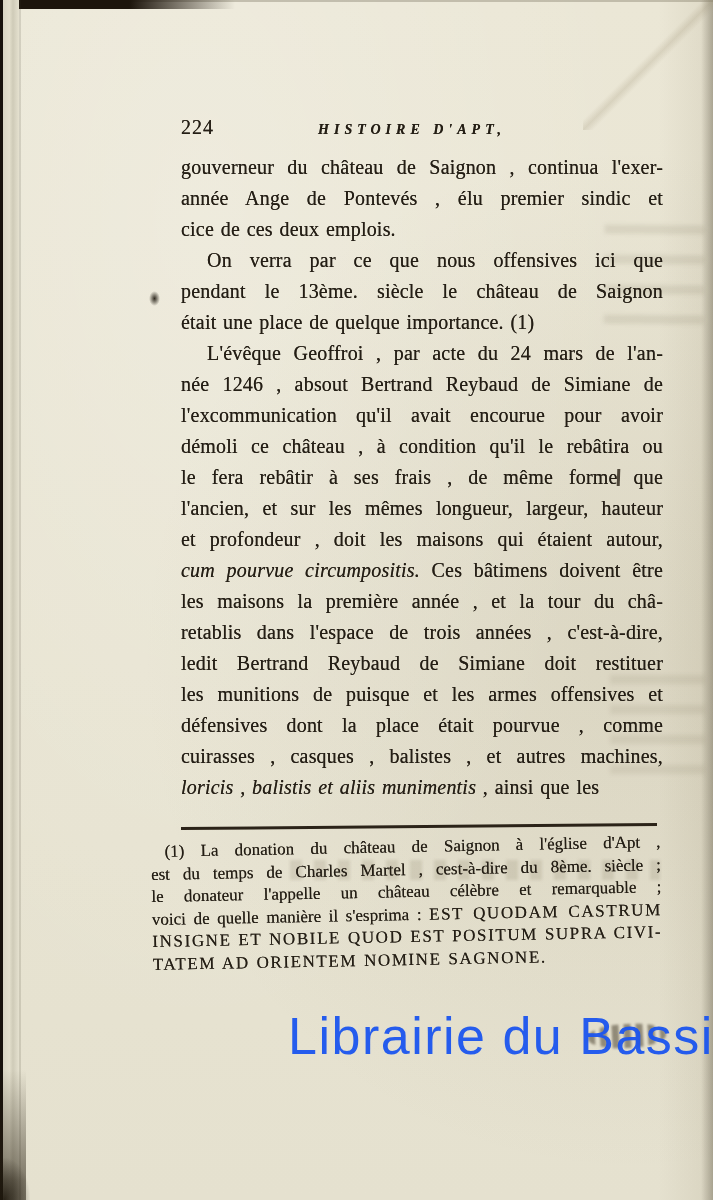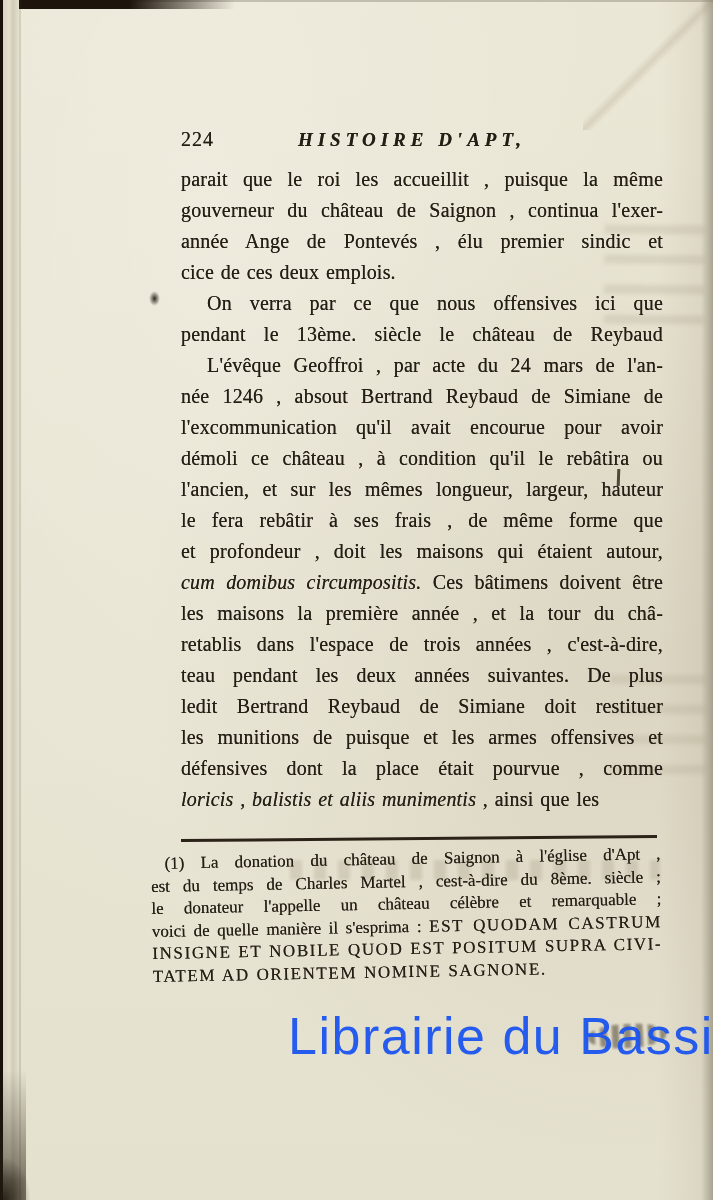--- a/index.html
+++ b/index.html
@@ -23,25 +23,25 @@
     background:linear-gradient(180deg,rgba(42,34,20,0) 0%,rgba(42,34,20,0.55) 85%);}
   .corner-spot{position:absolute;left:0;bottom:0;width:30px;height:42px;
     background:radial-gradient(ellipse at 15% 100%, rgba(28,22,12,0.85), rgba(28,22,12,0) 72%);}
   .edge-right{position:absolute;right:0;top:0;width:12px;height:100%;
     background:linear-gradient(270deg,rgba(128,122,104,0.55),rgba(128,122,104,0) 100%);}
   .edge-right-soft{position:absolute;right:0;top:0;width:55px;height:100%;
     background:linear-gradient(270deg,rgba(140,128,98,0.14),rgba(140,128,98,0) 100%);}
   .corner-tr{position:absolute;right:0;top:0;width:130px;height:130px;
     background:linear-gradient(135deg,rgba(150,138,108,0) 46%,rgba(150,138,108,0.22) 50%,rgba(150,138,108,0) 54%);}
   
-  .page-inner{position:absolute;left:181px;top:128px;width:482px;color:#241e15;font-family:Liberation Serif, serif;}
+  .page-inner{position:absolute;left:181px;top:116px;width:482px;color:#241e15;font-family:Liberation Serif, serif;}
   .page-inner .txt{text-shadow:0 0 0.6px rgba(36,30,21,0.85);}
   .header{display:flex;align-items:baseline;justify-content:space-between;height:26px;margin-bottom:10px;}
   .pagenum{font-size:20px;width:60px;letter-spacing:1px;}
-  .title{font-style:italic;font-weight:bold;font-size:19px;letter-spacing:5px;white-space:nowrap;text-align:center;}
+  .title{font-style:italic;font-weight:bold;font-size:14px;letter-spacing:5px;white-space:nowrap;text-align:center;}
   .hspacer{width:80px;}
   .body-text{font-size:20px;line-height:31px;word-spacing:1.5px;letter-spacing:0.2px;}
   .line{text-align:justify;text-align-last:justify;min-height:31px;}
   .line.last{text-align-last:left;}
   .line.indent{text-indent:26px;}
   .line span.i{font-style:italic;}
   .line span.c{letter-spacing:1.6px;}
   .rule{margin-top:22px;width:476px;height:3px;background:#2b2318;transform:rotate(-0.5deg);}
   .footnote{margin-top:13px;margin-left:-28px;width:510px;font-size:17px;line-height:22.5px;
     word-spacing:1px;transform:rotate(-1.1deg);transform-origin:0 100%;}
@@ -86,44 +86,44 @@
   <div class="show-through st-c"></div>
 
   <div class="page-inner">
     <div class="header txt">
       <span class="pagenum">224</span>
       <span class="title">HISTOIRE D'APT,</span>
       <span class="hspacer"></span>
     </div>
     <div class="body-text txt">
         <div>
-          <div class="line"><span>parait que le roi les accueillit , puisque la même</span></div>
           <div class="line"><span>gouverneur du château de Saignon , continua l'exer-</span></div>
           <div class="line"><span>année Ange de Pontevés , élu premier sindic et</span></div>
           <div class="line last"><span>cice de ces deux emplois.</span></div>
         </div>
         <div>
           <div class="line indent"><span>On verra par ce que nous offensives ici que</span></div>
-          <div class="line"><span>pendant le 13ème. siècle le château de Reybaud</span></div>
+          <div class="line"><span>pendant le 13ème. siècle le château de Saignon</span></div>
+          <div class="line last"><span>était une place de quelque importance. (1)</span></div>
         </div>
         <div>
           <div class="line indent"><span>L'évêque Geoffroi , par acte du 24 mars de l'an-</span></div>
           <div class="line"><span>née 1246 , absout Bertrand Reybaud de Simiane de</span></div>
           <div class="line"><span>l'excommunication qu'il avait encourue pour avoir</span></div>
           <div class="line"><span>démoli ce château , à condition qu'il le rebâtira ou</span></div>
+          <div class="line"><span>le fera rebâtir à ses frais , de même forme que</span></div>
           <div class="line"><span>l'ancien, et sur les mêmes longueur, largeur, hauteur</span></div>
-          <div class="line"><span>le fera rebâtir à ses frais , de même forme que</span></div>
           <div class="line"><span>et profondeur , doit les maisons qui étaient autour,</span></div>
-          <div class="line"><span class="i">cum domibus circumpositis.</span><span> Ces bâtimens doivent être</span></div>
+          <div class="line"><span class="i">cum pourvue circumpositis.</span><span> Ces bâtimens doivent être</span></div>
           <div class="line"><span>les maisons la première année , et la tour du châ-</span></div>
           <div class="line"><span>retablis dans l'espace de trois années , c'est-à-dire,</span></div>
-          <div class="line"><span>teau pendant les deux années suivantes. De plus</span></div>
           <div class="line"><span>ledit Bertrand Reybaud de Simiane doit restituer</span></div>
           <div class="line"><span>les munitions de puisque et les armes offensives et</span></div>
           <div class="line"><span>défensives dont la place était pourvue , comme</span></div>
+          <div class="line"><span>cuirasses , casques , balistes , et autres machines,</span></div>
           <div class="line last"><span class="i">loricis , balistis et aliis munimentis</span><span> , ainsi que les</span></div>
         </div>
       </div>
     <div class="rule"></div>
     <div class="footnote txt">
         <div class="line indent"><span>(1) La donation du château de Saignon à l'église d'Apt ,</span></div>
         <div class="line"><span>est du temps de Charles Martel , cest-à-dire du 8ème. siècle ;</span></div>
         <div class="line"><span>le donateur l'appelle un château célèbre et remarquable ;</span></div>
         <div class="line"><span>voici de quelle manière il s'esprima : </span><span class="c">EST QUODAM CASTRUM</span></div>
         <div class="line"><span class="c">INSIGNE ET NOBILE QUOD EST POSITUM SUPRA CIVI-</span></div>

